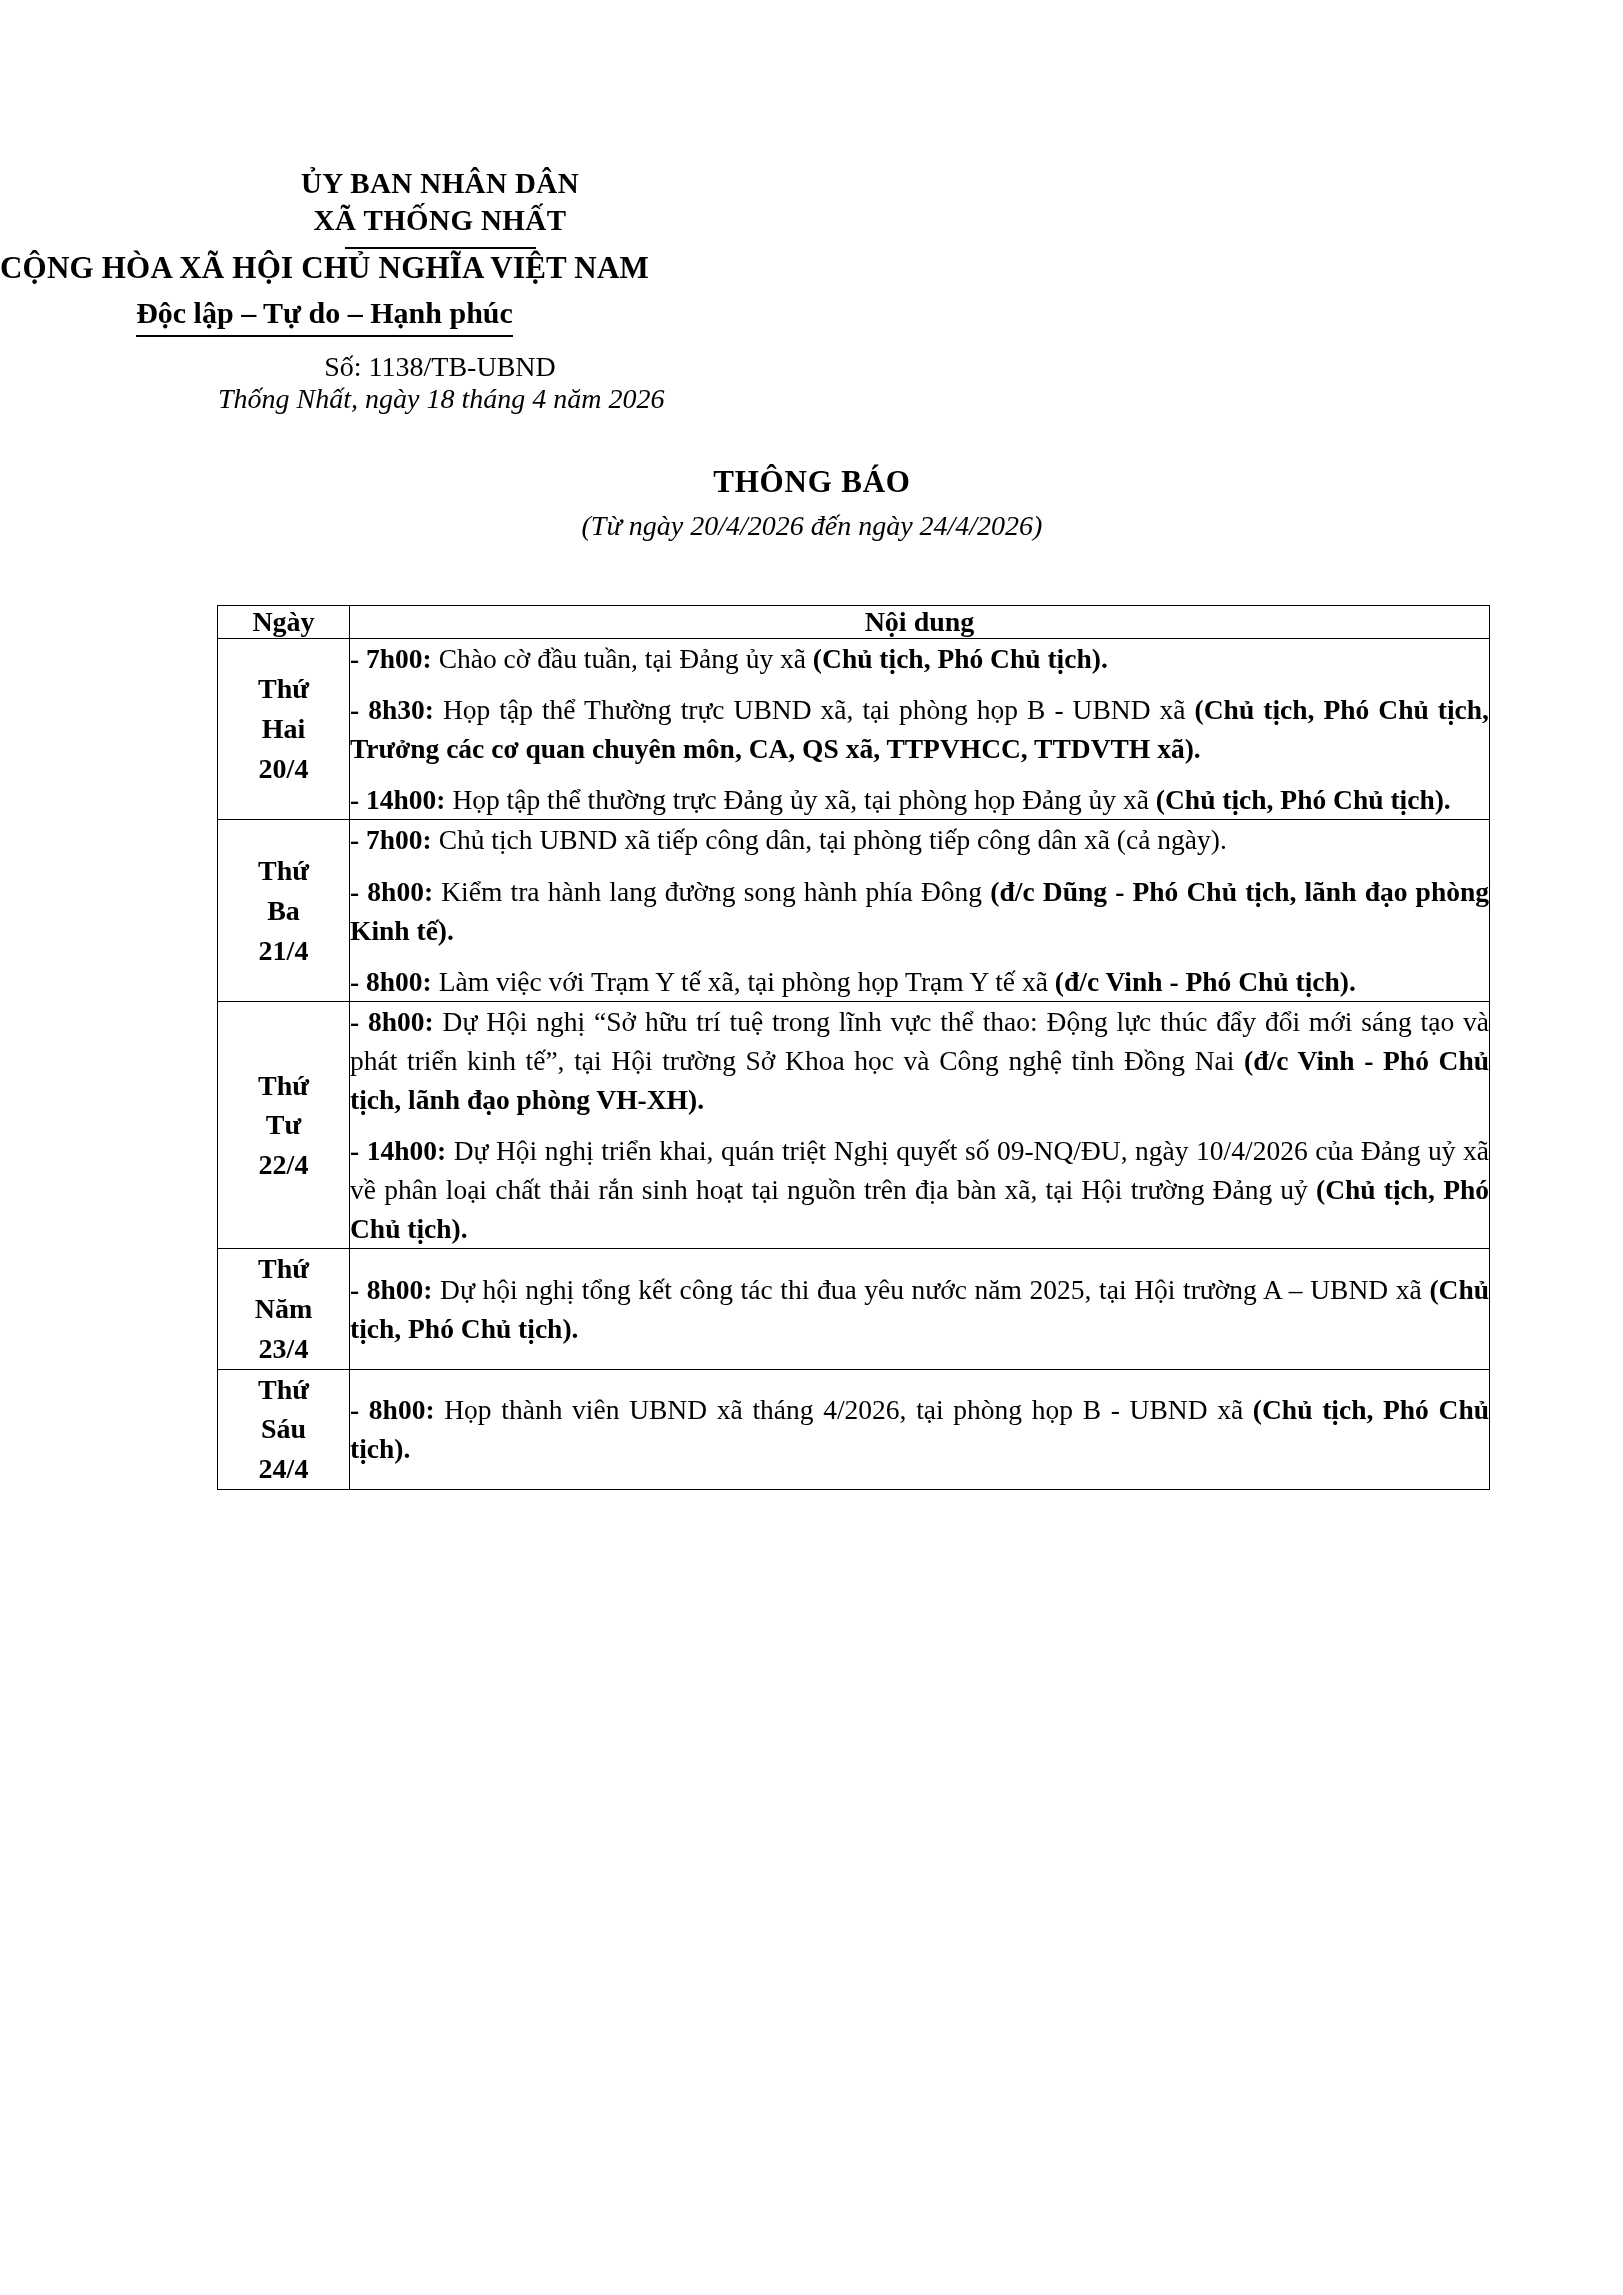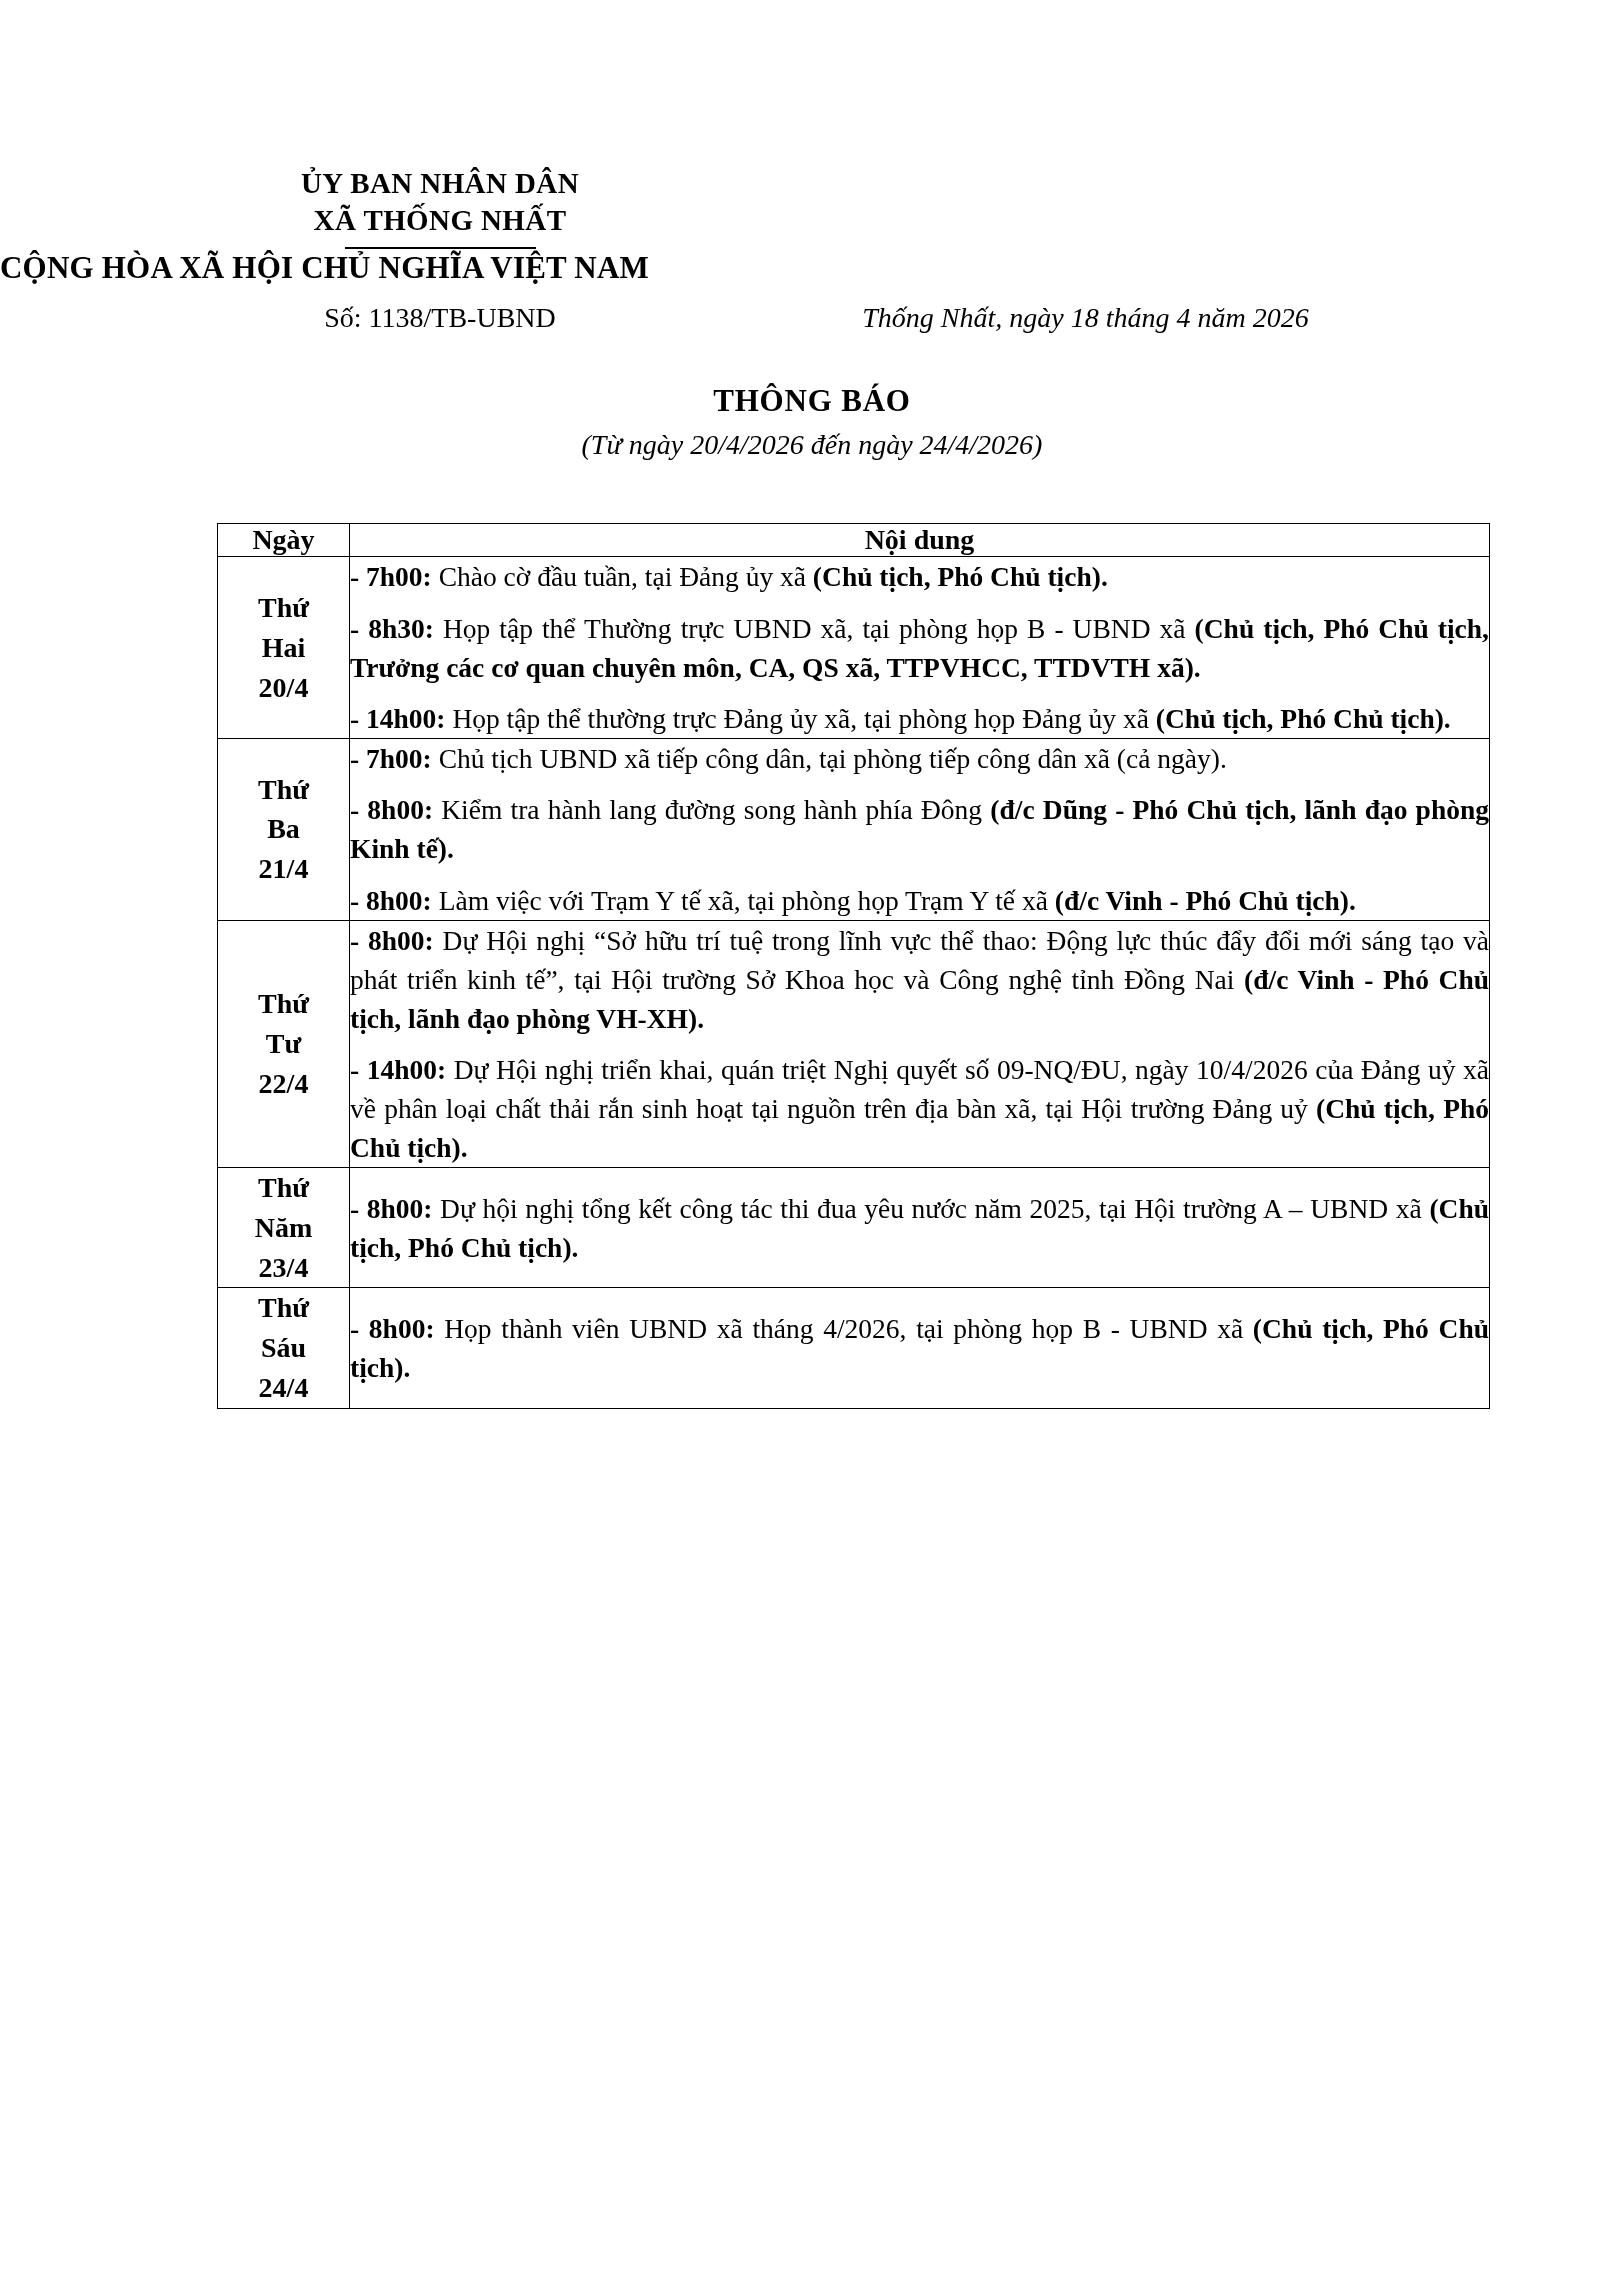--- a/index.html
+++ b/index.html
@@ -68,21 +68,21 @@
   }
   .rule-short {
     width: 191px;
     height: 2.3px;
     background: #000;
     margin: 7.7px auto 0 auto;
   }
 
   .meta-row {
     display: flex;
-    flex-direction: row;
+    flex-direction: column;
     align-items: baseline;
     margin-top: 13.8px;
   }
   .doc-number {
     width: 444px;
     margin-left: 218px;
     text-align: center;
     font-size: 28px;
     white-space: nowrap;
   }
@@ -171,20 +171,21 @@
 <div class="page">
 
   <div class="doc-header">
     <div class="header-left">
       <div class="org-line">ỦY BAN NHÂN DÂN</div>
       <div class="org-line">XÃ THỐNG NHẤT</div>
       <div class="rule-short"></div>
     </div>
     <div class="header-right">
       <div class="nation-line1">CỘNG HÒA XÃ HỘI CHỦ NGHĨA VIỆT NAM</div>
+      <div class="nation-line2">Độc lập – Tự do – Hạnh phúc</div>
     </div>
   </div>
 
   <div class="meta-row">
     <div class="doc-number">Số: 1138/TB-UBND</div>
     <div class="doc-place-date">Thống Nhất, ngày  18  tháng 4  năm 2026</div>
   </div>
 
   <div class="title-block">
     <div class="title-main">THÔNG BÁO</div>

